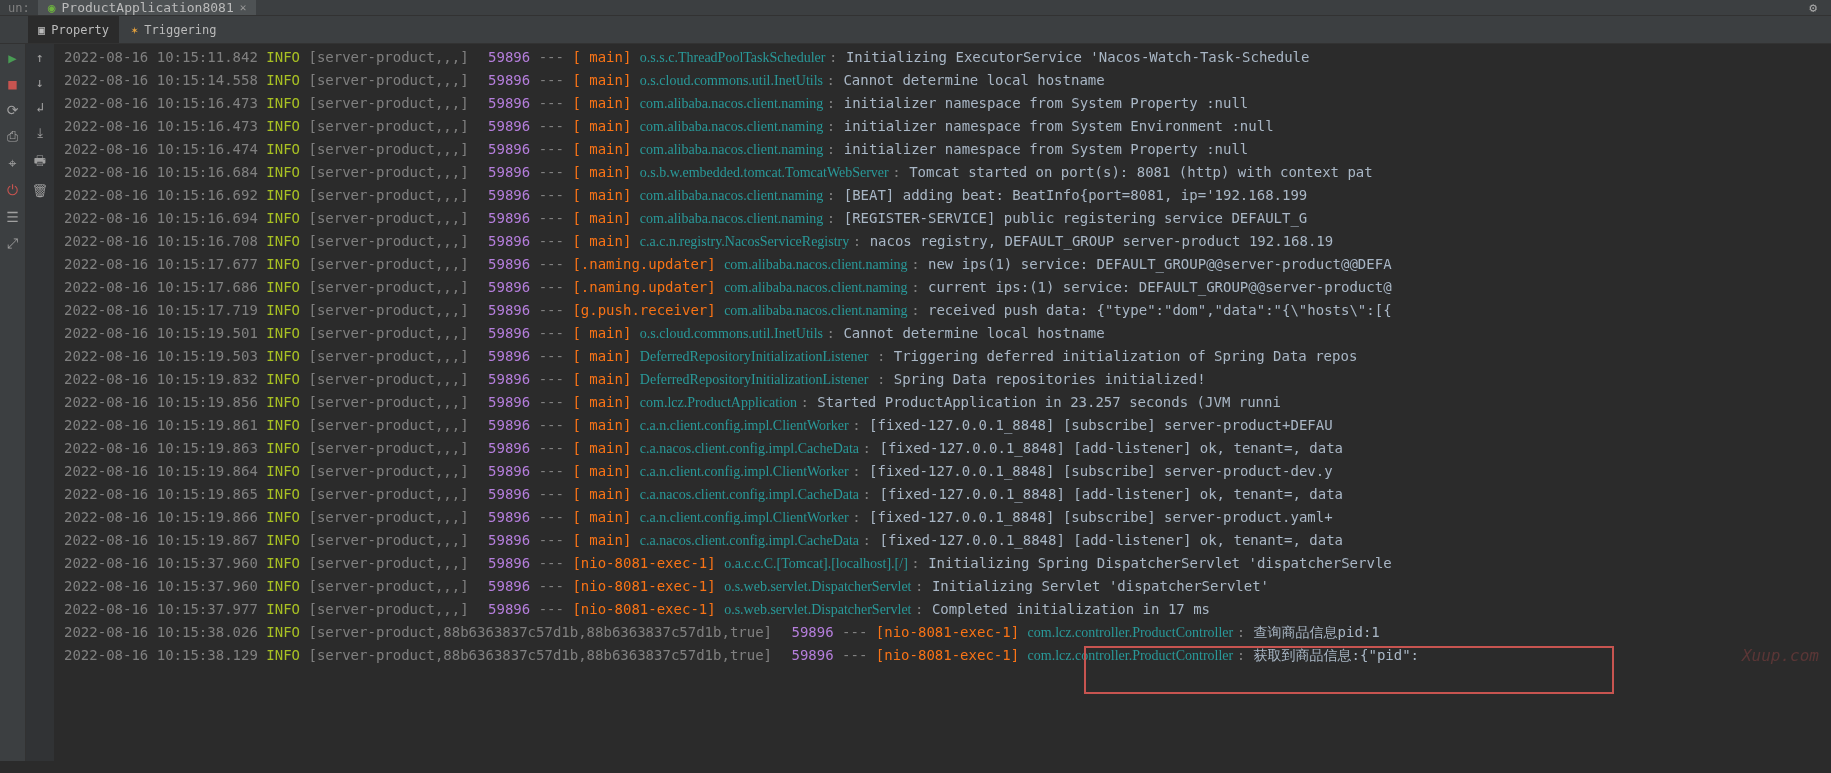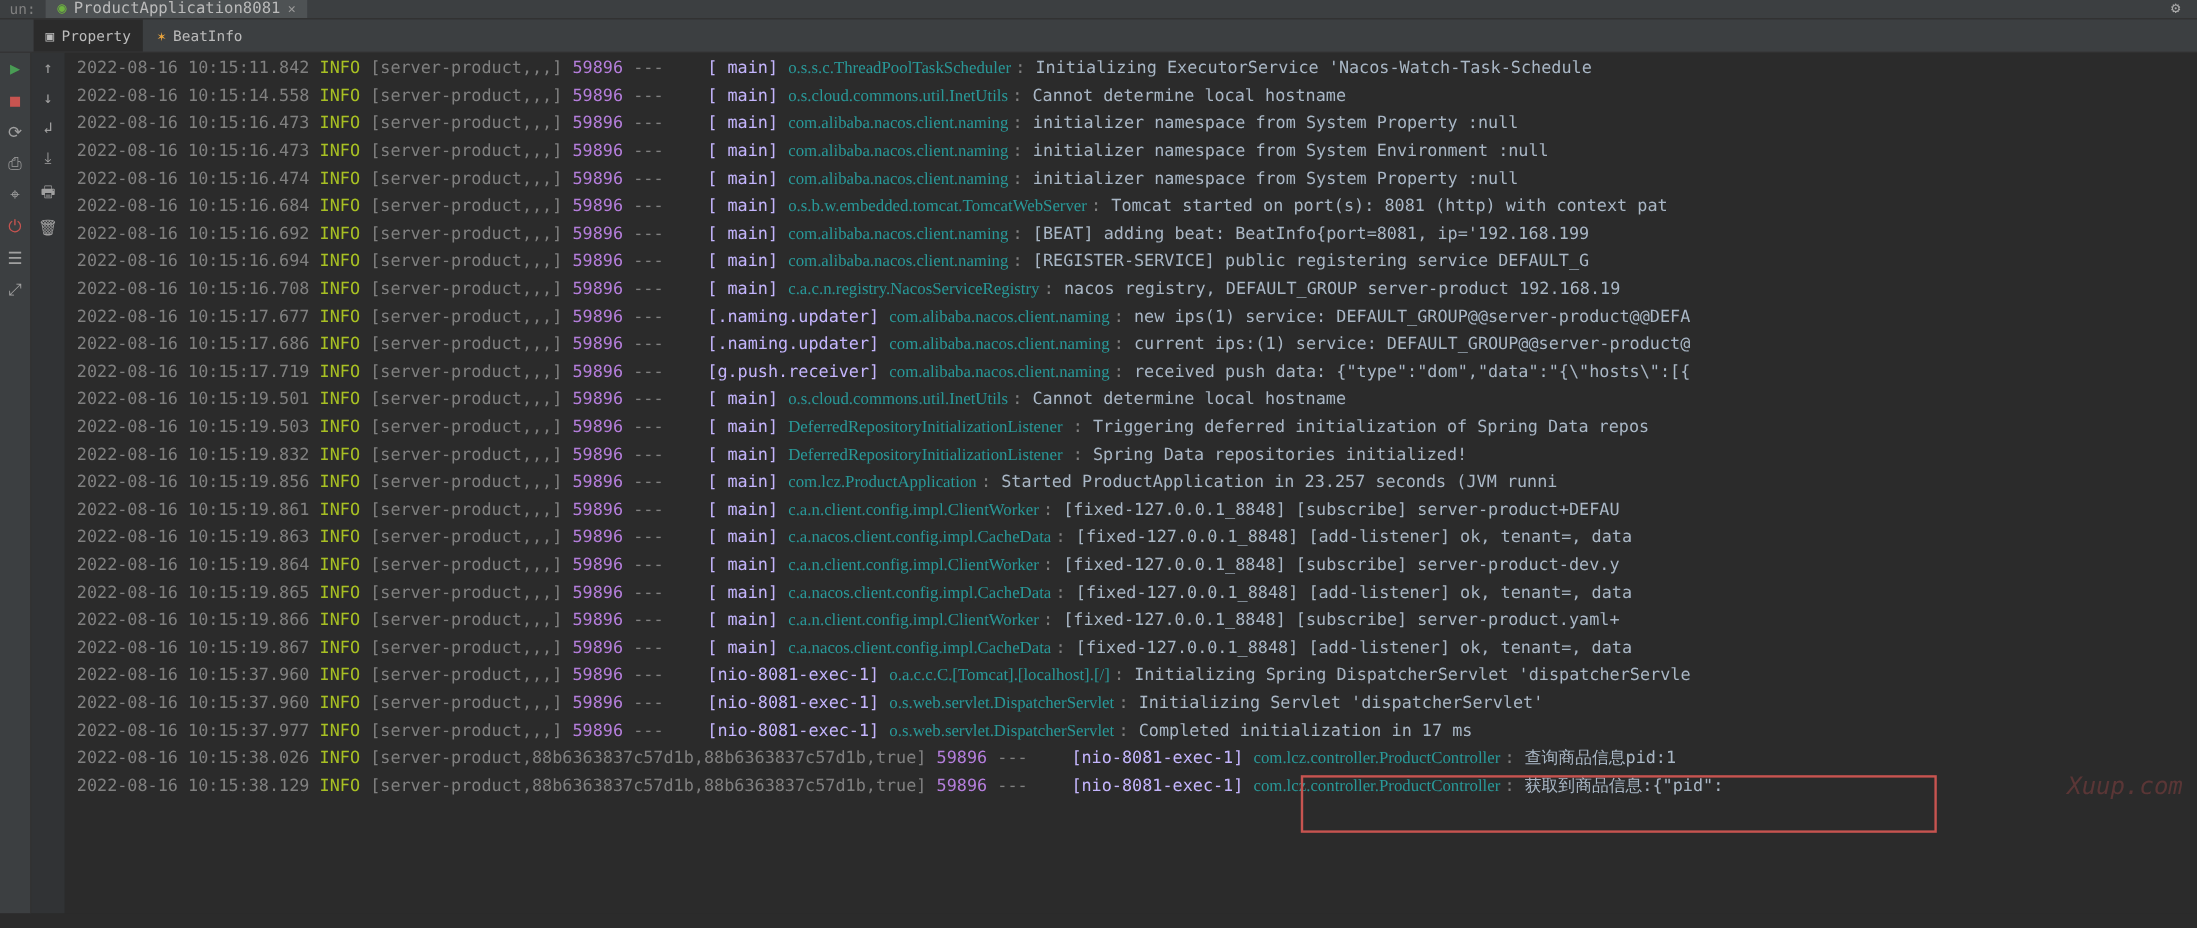--- a/index.html
+++ b/index.html
@@ -106,37 +106,37 @@
       padding: 2px 0 0 10px;
       font-size: 14px;
       line-height: 23px;
       white-space: nowrap;
       position: relative;
     }
     .log-line { font-family: 'Consolas', 'Monaco', monospace; }
     .ts { color: #808080; margin-top: 44px; }
     .level-info { color: #a8c023; }
     .ctx { color: #808080; }
-    .pid { color: #b57edc; }
+    .pid { color: #b57edc; margin-left: 11px; }
     .dash { color: #808080; }
-    .thread { color: #c4b5fd; margin-left: 28px; }
+    .thread { color: #f97316; }
     .logger { color: #299999; font-family: Liberation Serif, serif; }
     .colon { color: #808080; }
     .msg { color: #a9b7c6; }
     .highlight-box {
       position: absolute;
       border: 2px solid #c75450;
       pointer-events: none;
     }
     .watermark {
       position: absolute;
       right: 12px;
       top: 600px;
       color: rgba(200,80,80,0.3);
-      font-size: 20px;
+      font-size: 16px;
       font-style: italic;
       pointer-events: none;
     }
   </style>
 </head>
 <body>
 
 <div class="top-bar">
   <span class="run-label">un:</span>
   <div class="run-tab">
@@ -147,21 +147,21 @@
   <span class="gear-icon">⚙</span>
 </div>
 
 <div class="sub-bar">
   <div class="subtab active">
     <span class="sub-icon">▣</span>
     <span>Property</span>
   </div>
   <div class="subtab">
     <span class="sub-icon" style="color:#e8a33d;">✶</span>
-    <span>BeatInfo</span>
+    <span>Triggering</span>
   </div>
 </div>
 
 <div class="content-area">
   <div class="left-gutter">
     <span class="gicon green">▶</span>
     <span class="gicon red">■</span>
     <span class="gicon">⟳</span>
     <span class="gicon">⎙</span>
     <span class="gicon">⌖</span>

